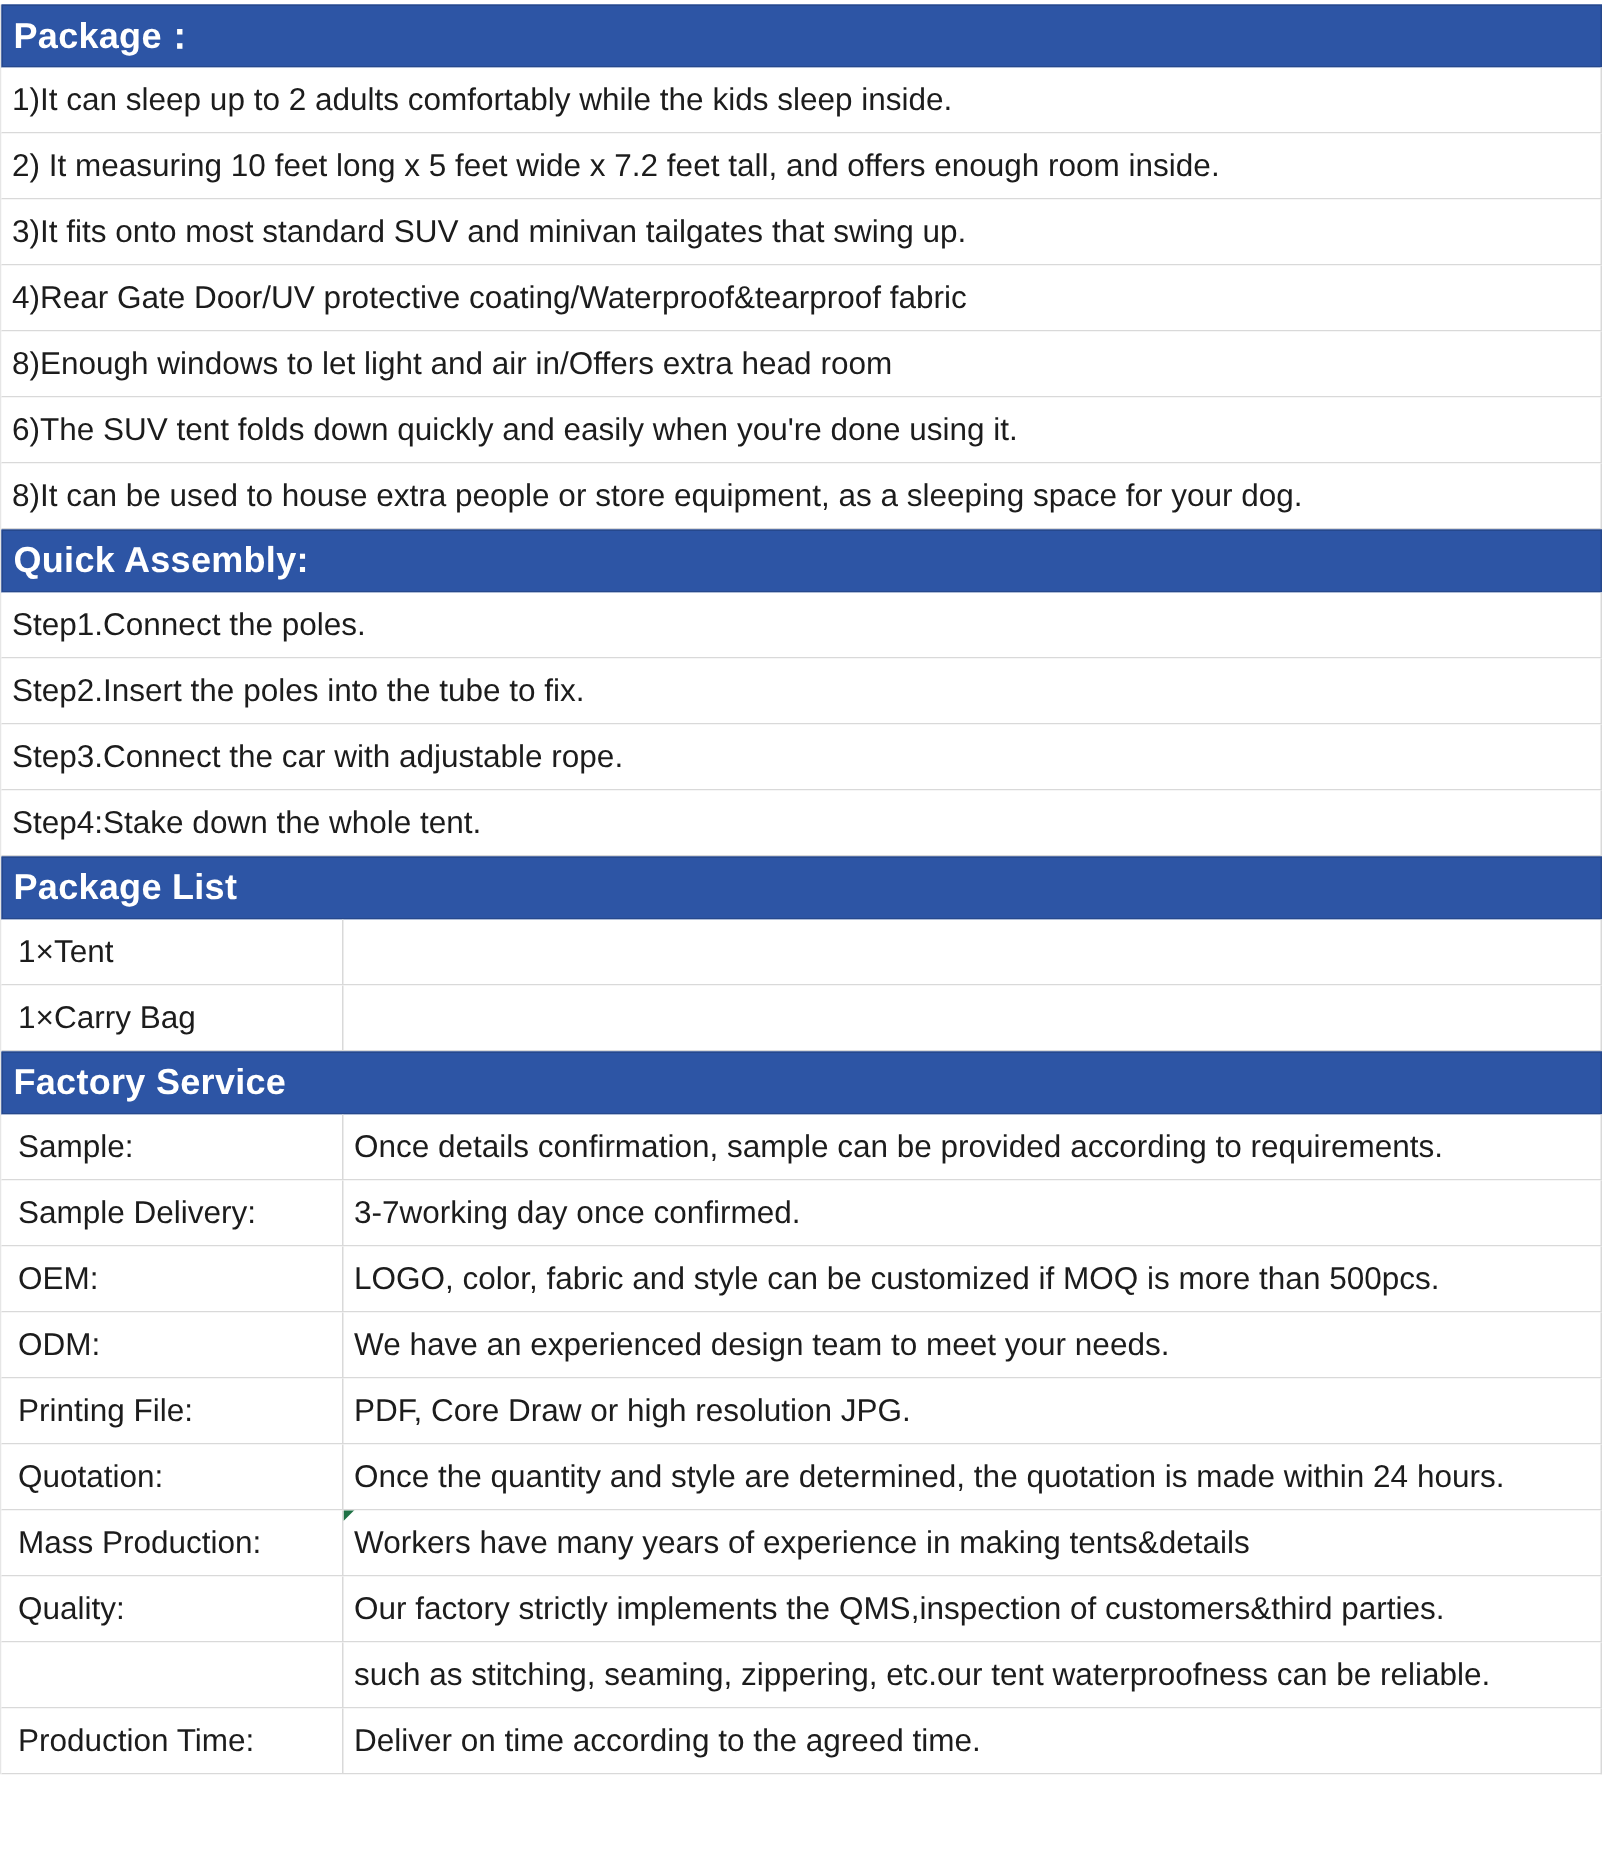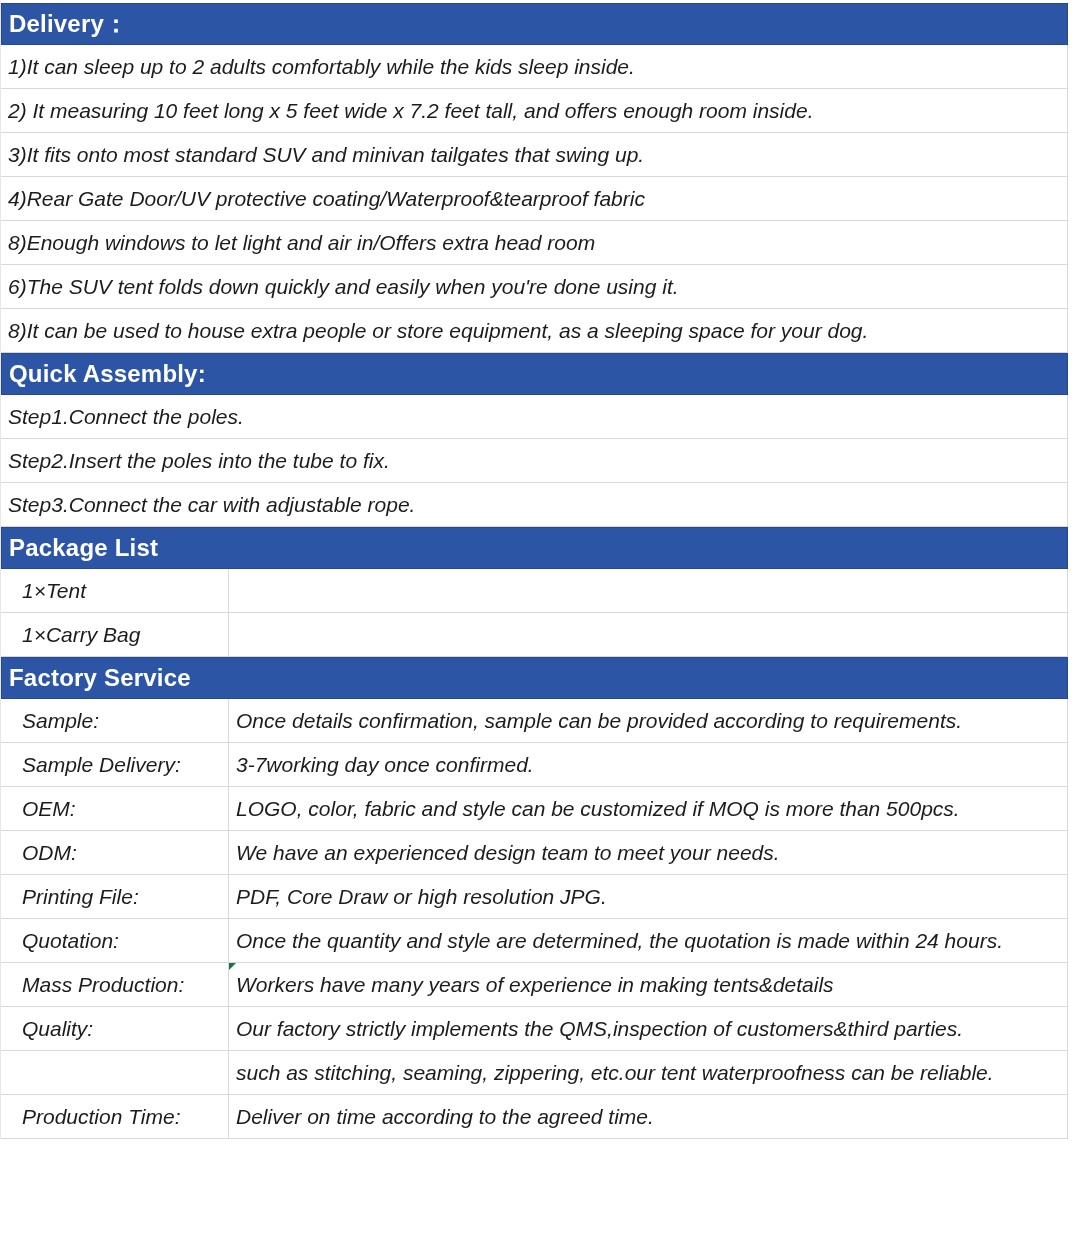--- a/index.html
+++ b/index.html
@@ -32,28 +32,27 @@
     background: #ffffff;
     border-bottom: 1px solid #d9d9d9;
     border-right: 1px solid #d9d9d9;
   }
   .cell {
     display: flex;
     align-items: center;
     overflow: hidden;
     white-space: nowrap;
     font-size: 21px;
-    font-style: italic;
   }
   .cell.full { flex: 1 1 auto; padding-left: 7px; }
   .label-cell {
     flex: 0 0 228px;
     width: 228px;
     border-right: 1px solid #d9d9d9;
-    padding-left: 21px;
+    padding-left: 11px;
   }
   .value-cell {
     flex: 1 1 auto;
     padding-left: 7px;
     position: relative;
   }
   .note-marker {
     position: absolute;
     left: 0;
     top: -1px;
@@ -62,21 +61,21 @@
     border-top: 8px solid #1e7145;
     border-right: 8px solid transparent;
   }
 </style>
 </head>
 <body>
 
 <div class="doc">
 
   <div class="hdr">
-    <span>Delivery：</span>
+    <span>Package：</span>
   </div>
   <div id="features-rows">
       <div class="row">
         <span class="cell full">1)It can sleep up to 2 adults comfortably while the kids sleep inside.</span>
       </div>
       <div class="row">
         <span class="cell full">2) It measuring 10 feet long x 5 feet wide x 7.2 feet tall, and offers enough room inside.</span>
       </div>
       <div class="row">
         <span class="cell full">3)It fits onto most standard SUV and minivan tailgates that swing up.</span>
@@ -100,20 +99,23 @@
   </div>
   <div id="assembly-rows">
       <div class="row">
         <span class="cell full">Step1.Connect the poles.</span>
       </div>
       <div class="row">
         <span class="cell full">Step2.Insert the poles into the tube to fix.</span>
       </div>
       <div class="row">
         <span class="cell full">Step3.Connect the car with adjustable rope.</span>
+      </div>
+      <div class="row">
+        <span class="cell full">Step4:Stake down the whole tent.</span>
       </div>
     </div>
 
   <div class="hdr">
     <span>Package List</span>
   </div>
   <div id="package-rows">
       <div class="row">
         <div class="cell label-cell">1×Tent</div>
         <div class="cell value-cell"></div>

